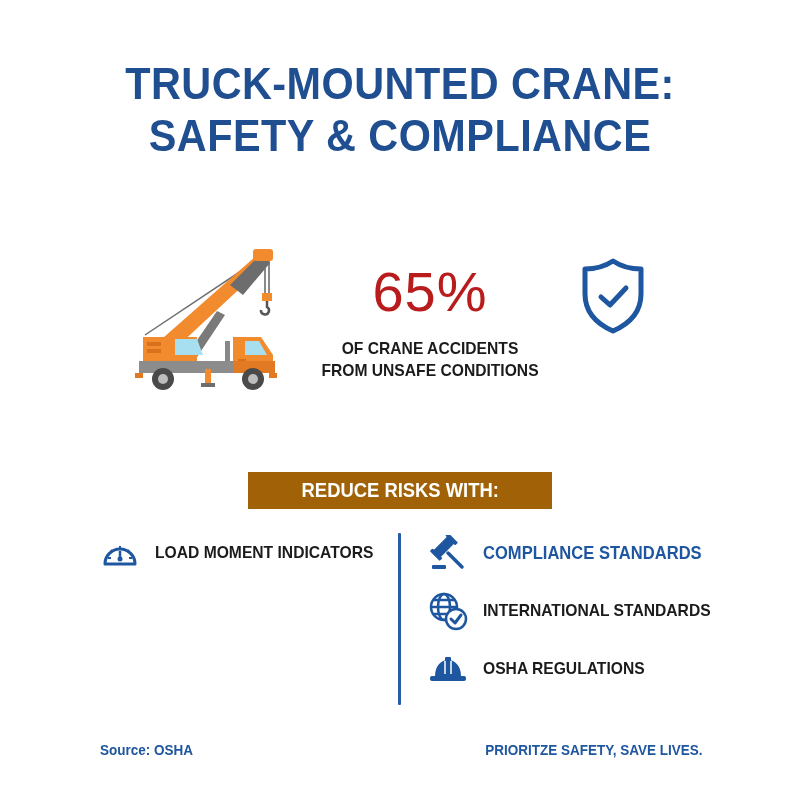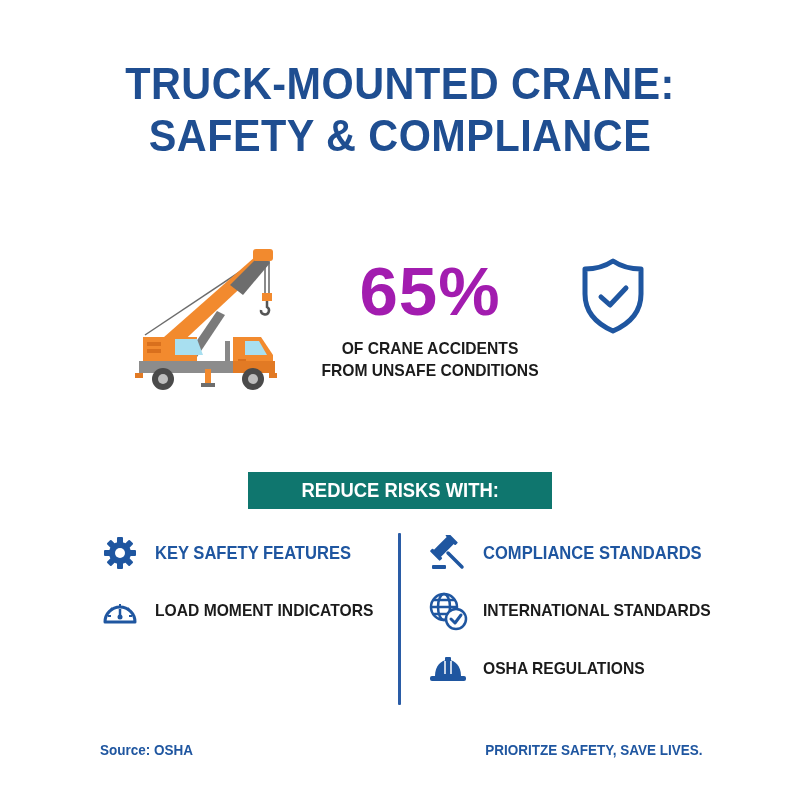--- a/index.html
+++ b/index.html
@@ -17,34 +17,34 @@
       transform: scaleX(0.92); transform-origin: center;
     }
     .title div { white-space: nowrap; }
 
     .crane { position: absolute; left: 125px; top: 235px; width: 160px; height: 160px; }
 
     .stat {
       position: absolute; left: 300px; top: 252px; width: 260px; text-align: center;
     }
     .stat-value {
-      color: #a21caf; font-weight: 700; font-size: 69px; line-height: 80px;
+      color: #b91c1c; font-weight: 400; font-size: 56px; line-height: 80px;
       letter-spacing: 1px;
     }
     .stat-caption {
       color: #1b1b1b; font-weight: 700; font-size: 17px; line-height: 22px;
       margin-top: 6px;
       transform: scaleX(0.92); transform-origin: center;
     }
 
     .shield { position: absolute; left: 580px; top: 258px; width: 66px; height: 76px; }
 
     .banner {
       position: absolute; left: 248px; top: 472px; width: 304px; height: 37px;
-      background: #0f766e; color: #fff;
+      background: #a16207; color: #fff;
       display: flex; align-items: center; justify-content: center;
       font-weight: 700; font-size: 20px;
     }
     .banner span { display: inline-block; transform: scaleX(0.92); }
 
     .divider {
       position: absolute; left: 398px; top: 533px; width: 3px; height: 172px;
       background: #2a5ca6; border-radius: 1px;
     }
 
@@ -133,39 +133,20 @@
   <polyline points="21,39 30,47 46,30" fill="none" stroke="#1f56a0" stroke-width="5" stroke-linecap="round" stroke-linejoin="round"></polyline>
 </svg>
 
 <div class="banner">
   <span>REDUCE RISKS WITH:</span>
 </div>
 
 <div class="divider"></div>
 
 <div class="col left">
-  <div class="item head">
-    <span class="ico">
-      <svg width="34" height="34" viewBox="0 0 34 34">
-        <g fill="#1f56a0">
-          <circle cx="17" cy="17" r="11"></circle>
-          <rect x="14" y="1" width="6" height="8" rx="1"></rect>
-          <rect x="14" y="25" width="6" height="8" rx="1"></rect>
-          <rect x="1" y="14" width="8" height="6" rx="1"></rect>
-          <rect x="25" y="14" width="8" height="6" rx="1"></rect>
-          <rect x="14" y="1" width="6" height="8" rx="1" transform="rotate(45 17 17)"></rect>
-          <rect x="14" y="25" width="6" height="8" rx="1" transform="rotate(45 17 17)"></rect>
-          <rect x="1" y="14" width="8" height="6" rx="1" transform="rotate(45 17 17)"></rect>
-          <rect x="25" y="14" width="8" height="6" rx="1" transform="rotate(45 17 17)"></rect>
-        </g>
-        <circle cx="17" cy="17" r="5" fill="#fff"></circle>
-      </svg>
-    </span>
-    <span class="lbl">KEY SAFETY FEATURES</span>
-  </div>
   <div class="item">
     <span class="ico">
       <svg width="36" height="30" viewBox="0 0 36 30">
         <path d="M3 26 A15 15 0 1 1 33 26 Z" fill="none" stroke="#1f56a0" stroke-width="3" stroke-linejoin="round"></path>
         <line x1="18" y1="8" x2="18" y2="11" stroke="#1f56a0" stroke-width="2"></line>
         <line x1="9" y1="12" x2="11" y2="14" stroke="#1f56a0" stroke-width="2"></line>
         <line x1="27" y1="12" x2="25" y2="14" stroke="#1f56a0" stroke-width="2"></line>
         <line x1="6" y1="20" x2="9" y2="20" stroke="#1f56a0" stroke-width="2"></line>
         <line x1="30" y1="20" x2="27" y2="20" stroke="#1f56a0" stroke-width="2"></line>
         <line x1="18" y1="13" x2="18" y2="20" stroke="#1f56a0" stroke-width="2.5"></line>

